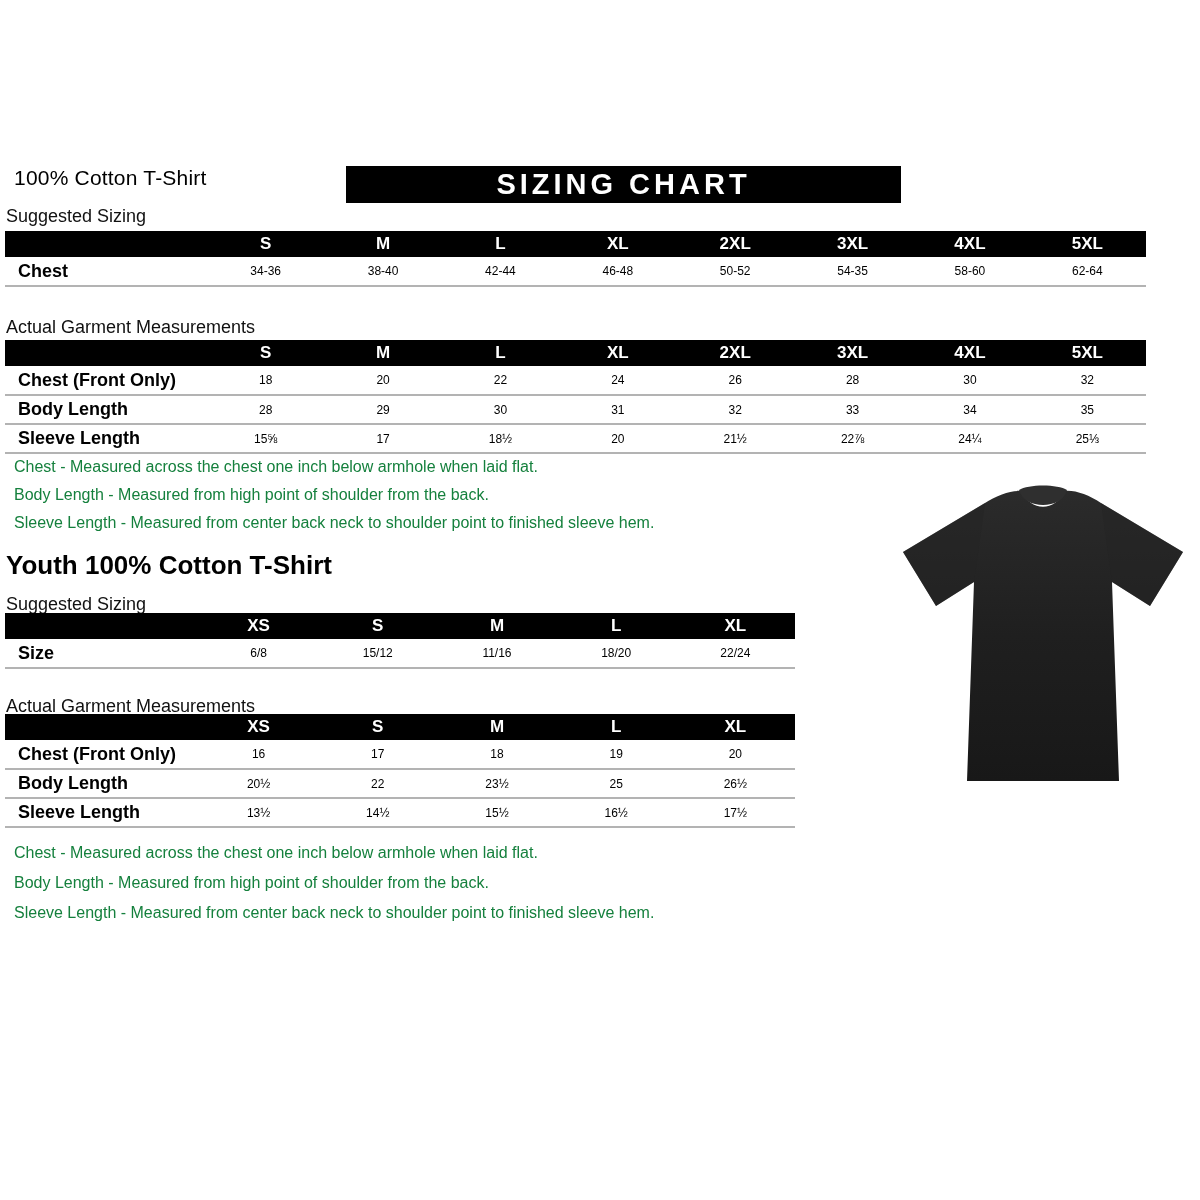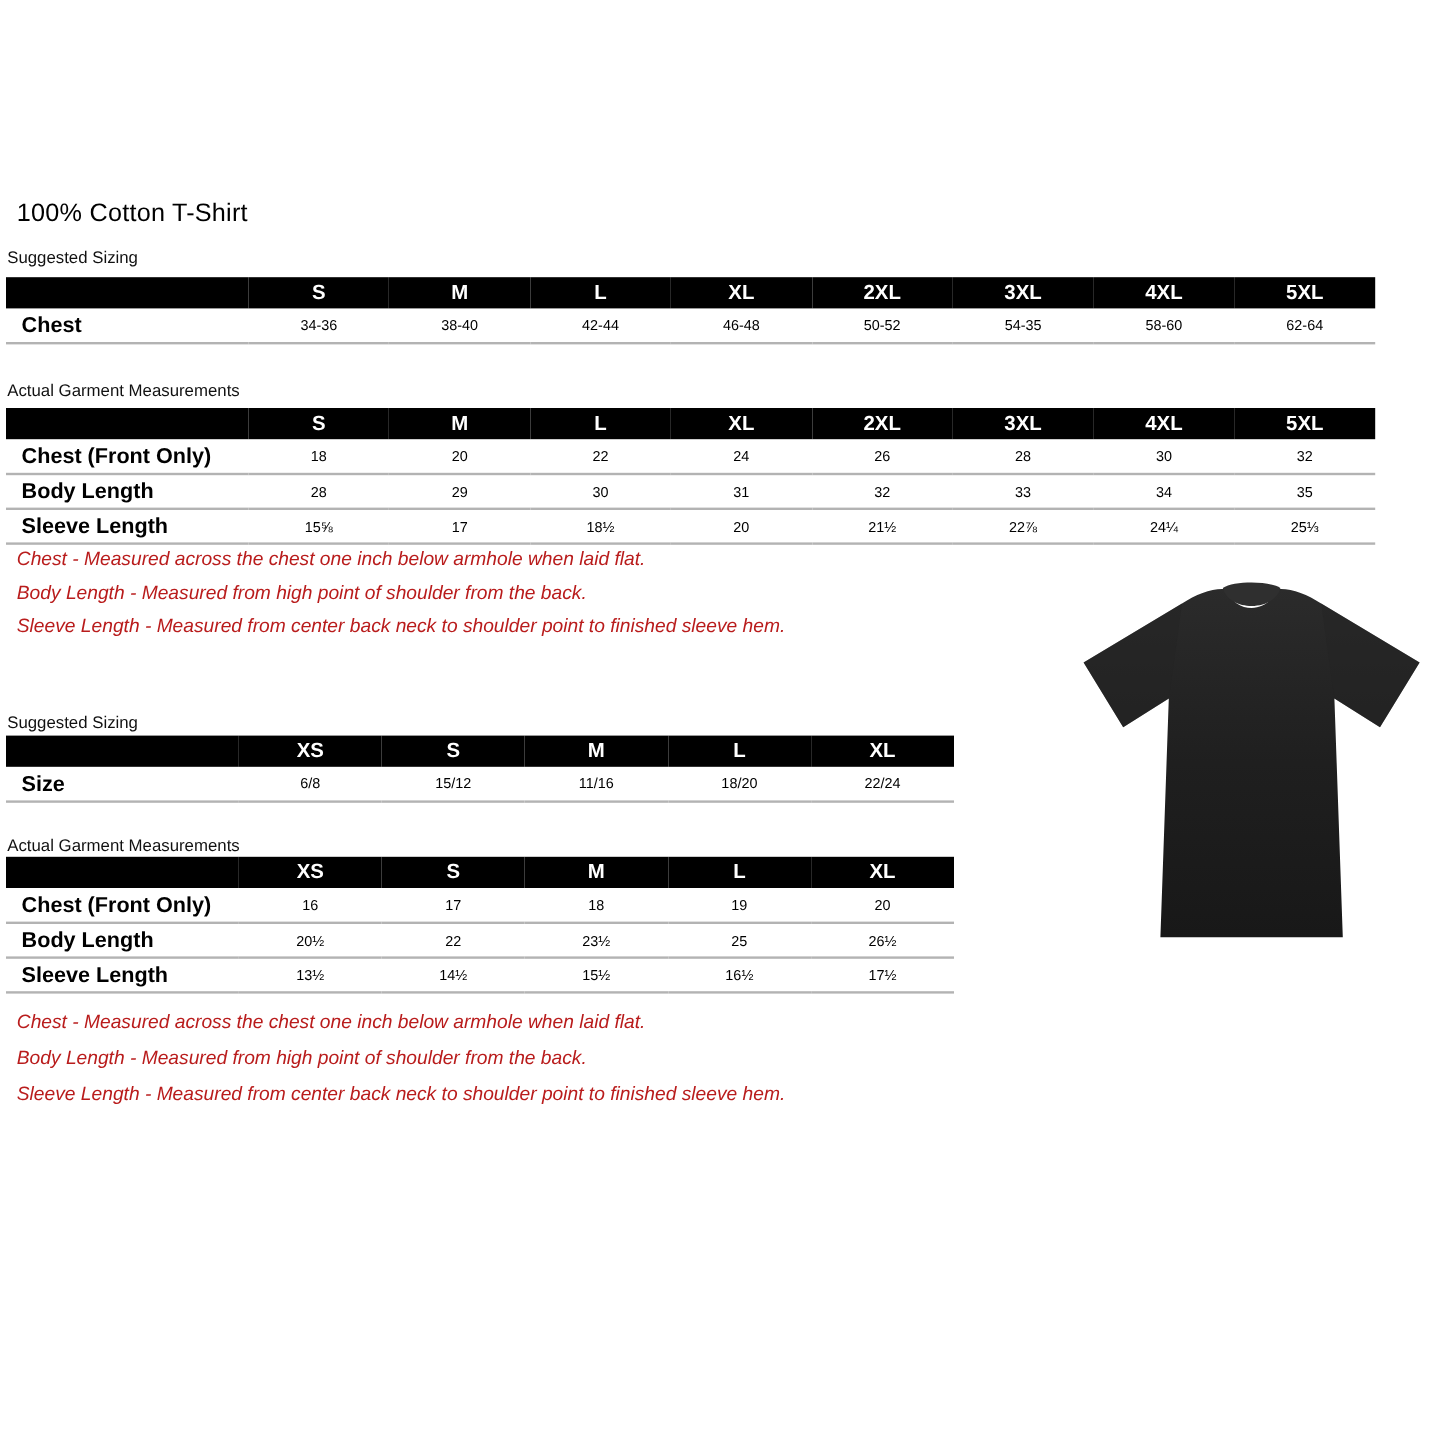--- a/index.html
+++ b/index.html
@@ -5,56 +5,59 @@
   * { margin:0; padding:0; box-sizing:border-box; }
   html,body { background:#ffffff; }
   body { font-family:"Liberation Sans","DejaVu Sans",sans-serif; color:#000; }
   #canvas { position:relative; width:1200px; height:1200px; background:#fff; overflow:hidden; }
 
   .adult-title { position:absolute; left:14px; top:166px; font-size:21px; font-weight:400; letter-spacing:0.2px; }
   .banner { position:absolute; left:346px; top:166px; width:555px; height:37px; background:#000;
             display:flex; align-items:center; justify-content:center; }
   .banner span { color:#fff; font-weight:700; font-size:29px; letter-spacing:4px; }
 
-  .sec-label { position:absolute; font-size:14px; font-weight:400; color:#111; }
+  .sec-label { position:absolute; font-size:18px; font-weight:400; color:#111; }
   .lbl-adult-suggested { left:6px; top:206px; }
   .lbl-adult-actual   { left:6px; top:317px; }
   .lbl-youth-suggested{ left:6px; top:594px; }
   .lbl-youth-actual   { left:6px; top:696px; }
 
   table.size-table { position:absolute; border-collapse:collapse; table-layout:fixed; font-size:16.5px; }
   table.size-table thead th { background:#000; color:#fff; font-weight:700; font-size:17px;
                               height:26px; text-align:center; padding:0; }
   table.size-table tbody tr { height:29px; border-bottom:2px solid #b3b3b3; }
   table.size-table tbody th.rowlabel { text-align:left; padding-left:13px; font-weight:700; font-size:18px; white-space:nowrap; }
   table.size-table tbody td { text-align:center; font-size:12px; }
 
   .t-adult-suggested { left:5px;  top:231px; width:1141px; }
   .t-adult-suggested tbody tr { height:31px; }
   .t-adult-actual    { left:5px;  top:340px; width:1141px; }
   .t-youth-suggested { left:5px;  top:613px; width:790px;  }
   .t-youth-actual    { left:5px;  top:714px; width:790px;  }
 
-  .notes { position:absolute; font-size:16px; color:#b91c1c;font-style:italic; }
+  .notes { position:absolute; font-size:16px; color:#15803d; }
   .notes-adult { left:14px; top:458px; }
   .notes-youth { left:14px; top:844px; }
   .notes div { margin-bottom:10px; }
   .notes-youth div { margin-bottom:12px; }
 
   .youth-title { position:absolute; left:6px; top:550px; font-size:26px; font-weight:700; }
 
   .tshirt { position:absolute; left:893px; top:468px; width:300px; height:352px; }
 </style>
 </head>
 <body>
 
 <div id="canvas">
 
   <div class="adult-title">100% Cotton T-Shirt</div>
 
+  <div class="banner">
+    <span>SIZING CHART</span>
+  </div>
 
   <div class="sec-label lbl-adult-suggested">Suggested Sizing</div>
   <table class="size-table t-adult-suggested">
       <colgroup>
         <col style="width: 202px;">
         <col>
         <col>
         <col>
         <col>
         <col>
@@ -152,20 +155,21 @@
         </tr>
       </tbody>
     </table>
 
   <div class="notes notes-adult">
     <div>Chest - Measured across the chest one inch below armhole when laid flat.</div>
     <div>Body Length - Measured from high point of shoulder from the back.</div>
     <div>Sleeve Length - Measured from center back neck to shoulder point to finished sleeve hem.</div>
   </div>
 
+  <div class="youth-title">Youth 100% Cotton T-Shirt</div>
 
   <div class="sec-label lbl-youth-suggested">Suggested Sizing</div>
   <table class="size-table t-youth-suggested">
       <colgroup>
         <col style="width: 194px;">
         <col>
         <col>
         <col>
         <col>
         <col>

